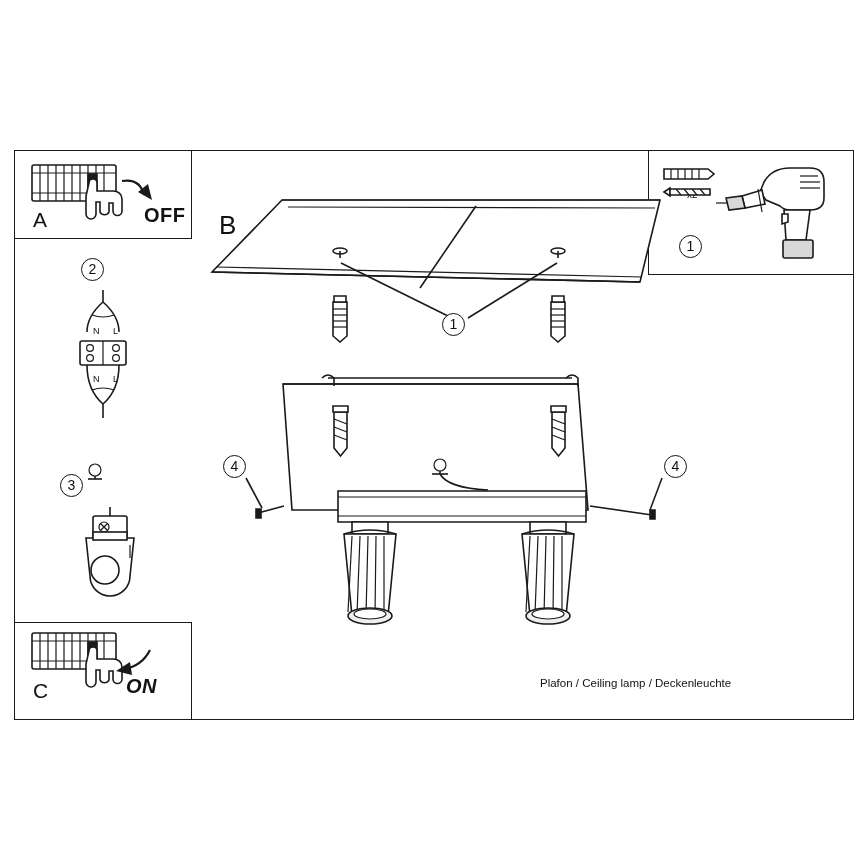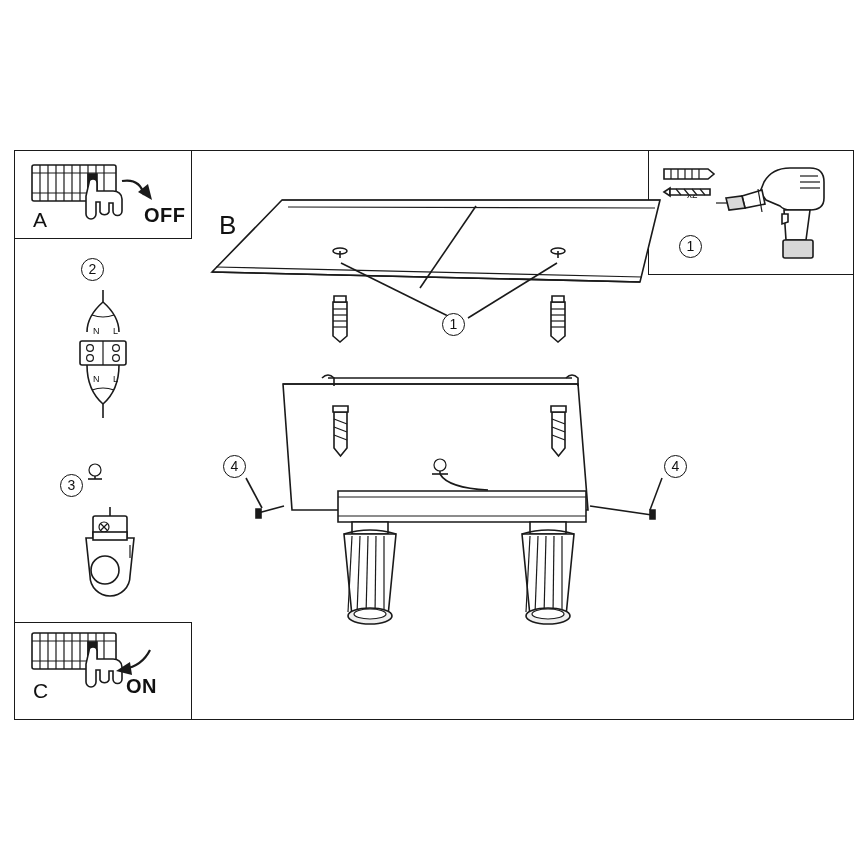--- a/index.html
+++ b/index.html
@@ -202,21 +202,21 @@
 
       <path class="ln med fillw" d="M86 538 l48 0 l-4 38 a16 16 0 0 1 -40 0 z"></path>
       <rect class="ln med fillw" x="93" y="532" width="34" height="8"></rect>
       <circle class="ln med fillw" cx="105" cy="570" r="14"></circle>
       <line class="ln thin" x1="130" y1="545" x2="130" y2="558"></line>
     </g>
   </svg>
 
   <div class="panel" id="panel-c"></div>
   <div class="letter" style="left:33px; top:679px;">C</div>
-  <div class="word" style="left:126px; top:675px;">ON</div>
+  <div class="word" style="left:126px; top:675px;font-style:italic;">ON</div>
 
   <svg width="868" height="868">
     <g>
       <rect class="ln med fillw" x="32" y="633" width="84" height="36" rx="2"></rect>
       <line class="ln thin" x1="32" y1="641" x2="116" y2="641"></line>
       <line class="ln thin" x1="32" y1="661" x2="116" y2="661"></line>
       <line class="ln thin" x1="40" y1="633" x2="40" y2="669"></line>
       <line class="ln thin" x1="48" y1="633" x2="48" y2="669"></line>
       <line class="ln thin" x1="56" y1="633" x2="56" y2="669"></line>
       <line class="ln thin" x1="64" y1="633" x2="64" y2="669"></line>
@@ -385,15 +385,16 @@
       <ellipse class="ln thin fillw" cx="548" cy="614" rx="16" ry="5"></ellipse>
       <path class="ln med" d="M522 534 q26 -8 52 0"></path>
     </g>
   </svg>
 
   <div class="circ-num" style="left:442px; top:313px;">1</div>
   <div class="circ-num" style="left:223px; top:455px;">4</div>
   <div class="circ-num" style="left:664px; top:455px;">4</div>
 
   <div class="caption">
+    <div>Plafon / Ceiling lamp / Deckenleuchte</div>
   </div>
 
 </div>
 
 </body></html>

